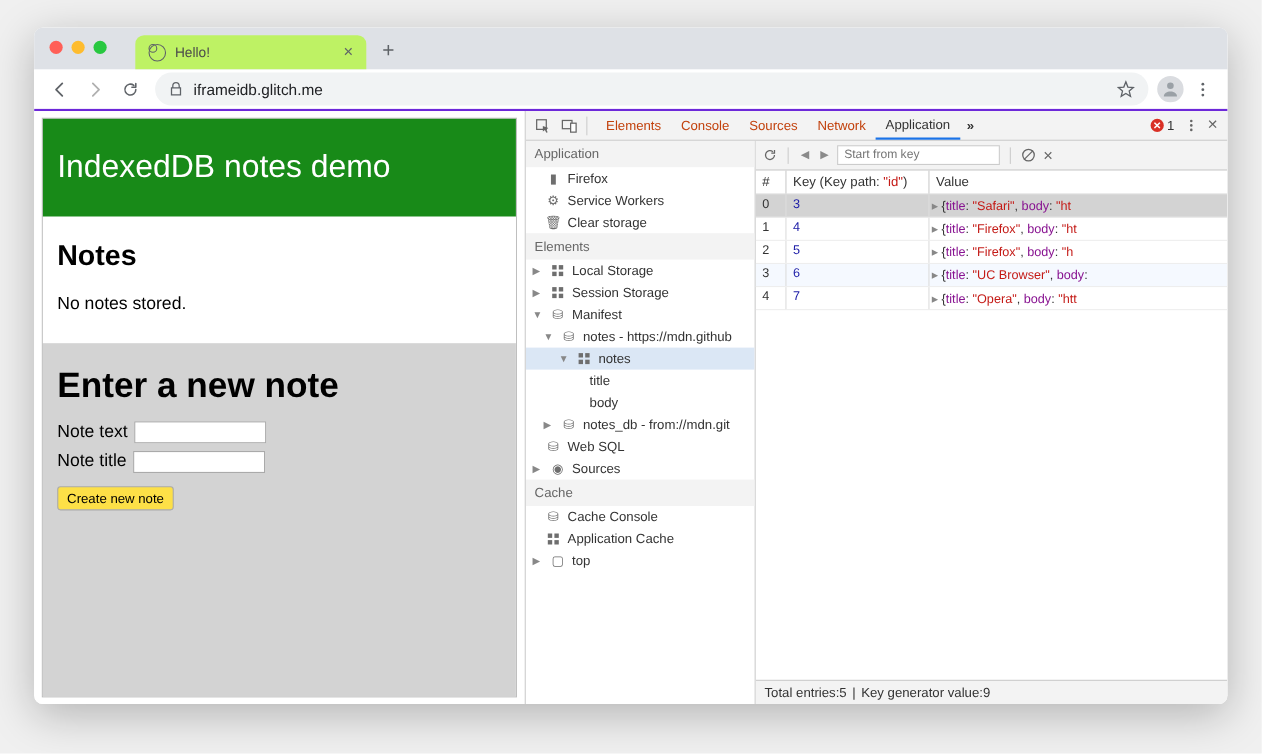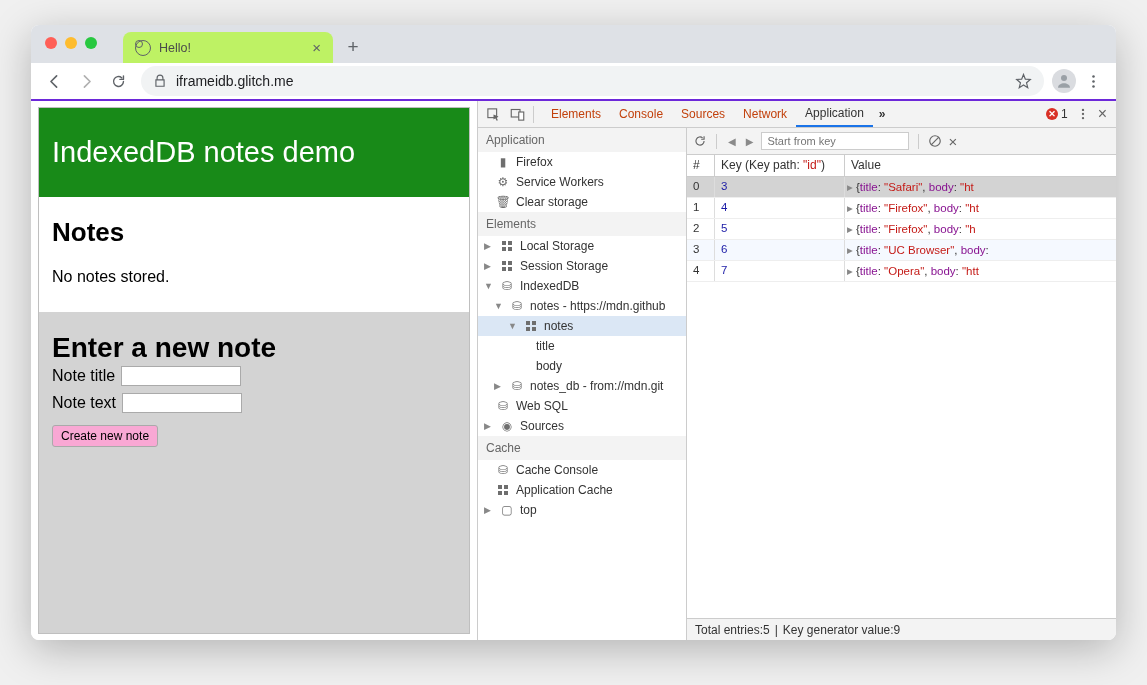--- a/index.html
+++ b/index.html
@@ -24,24 +24,24 @@
 .lock-icon { width: 14px; height: 14px; }
 .avatar { width: 24px; height: 24px; border-radius: 50%; background: #dadce0; display: flex; align-items: center; justify-content: center; }
 .content { flex: 1; display: flex; overflow: hidden; }
 .page { width: 446px; flex-shrink: 0; background: #fff; padding: 6px 7px; }
 .pagebox { border: 1px solid #bfbfbf; height: 100%; display: flex; flex-direction: column; }
 .greenhdr { background: #188a18; color: #fff; padding: 28px 13px; font-size: 29px; font-weight: 400; }
 .notes-area { padding: 20px 13px 8px; background: #fff; }
 .notes-area h2 { font-size: 26px; font-weight: 700; margin-bottom: 18px; }
 .notes-area .empty { text-align: left; font-size: 16px; padding: 2px 0 18px; }
 .form-area { flex: 1; background: #d3d3d3; padding: 20px 13px 20px; }
-.form-area h2 { font-size: 28px; font-weight: 700; margin-bottom: 2px; }
+.form-area h2 { font-size: 32px; font-weight: 700; margin-bottom: 14px; }
 .form-row { display: flex; align-items: center; gap: 6px; margin-bottom: 7px; font-size: 16px; }
 .form-row input { width: 120px; height: 20px; border: 1px solid #aaa; font-size: 13px; background: #fff; padding: 0 3px; }
-.form-area button { margin-top: 5px; padding: 3px 8px; font-size: 12px; border: 1px solid #aaa; background: #f9a8d4; border-radius: 3px; }
+.form-area button { margin-top: 5px; padding: 3px 8px; font-size: 12px; border: 1px solid #aaa; background: #fde047; border-radius: 3px; }
 .devtools { flex: 1; border-left: 1px solid #ccc; display: flex; flex-direction: column; font-size: 12px; color: #333; overflow: hidden; }
 .dt-tabbar { height: 27px; border-bottom: 1px solid #ccc; display: flex; align-items: center; padding: 0 3px; background: #f3f3f3; }
 .dt-ibtn { width: 24px; height: 26px; display: flex; align-items: center; justify-content: center; }
 .dt-tabs { display: flex; gex: 0; margin-left: 4px; }
 .dt-tab { padding: 0 9px; height: 26px; display: flex; align-items: center; color: #c2410c; }
 .dt-tab.active { border-bottom: 2px solid #1a73e8; color: #333; }
 .dt-chev { padding: 0 6px; font-weight: bold; }
 .dt-right { margin-left: auto; display: flex; align-items: center; gap: 8px; padding-right: 6px; }
 .errbadge { display: flex; align-items: center; gap: 3px; }
 .errbadge .circ { width: 12px; height: 12px; border-radius: 50%; background: #d93025; display: flex; align-items: center; justify-content: center; color: #fff; font-size: 9px; font-weight: bold; }
@@ -142,25 +142,25 @@
     <div class="page">
       <div class="pagebox">
         <div class="greenhdr">IndexedDB notes demo</div>
         <div class="notes-area">
           <h2>Notes</h2>
           <div class="empty">No notes stored.</div>
         </div>
         <div class="form-area">
           <h2>Enter a new note</h2>
           <div class="form-row">
+            <span>Note text</span>
+            <input type="text" style="">
+          </div>
+          <div class="form-row">
             <span>Note title</span>
-            <input type="text" style="">
-          </div>
-          <div class="form-row">
-            <span>Note text</span>
             <input type="text" style="">
           </div>
           <button>Create new note</button>
         </div>
       </div>
     </div>
 
     <div class="devtools">
       <div class="dt-tabbar">
         <div class="dt-ibtn">
@@ -226,21 +226,21 @@
           <div class="dt-item">
               <span class="arrow">▶</span>
               <span class="ico">
                 <span class="quad"></span>
               </span>
               <span>Session Storage</span>
             </div>
           <div class="dt-item">
               <span class="arrow">▼</span>
               <span class="ico">⛁</span>
-              <span>IndexedDB</span>
+              <span>Manifest</span>
             </div>
           <div class="dt-item sub1">
               <span class="arrow">▼</span>
               <span class="ico">⛁</span>
               <span>notes - https://mdn.github</span>
             </div>
           <div class="dt-item sub2 sel">
               <span class="arrow">▼</span>
               <span class="ico">
                 <span class="quad"></span>

